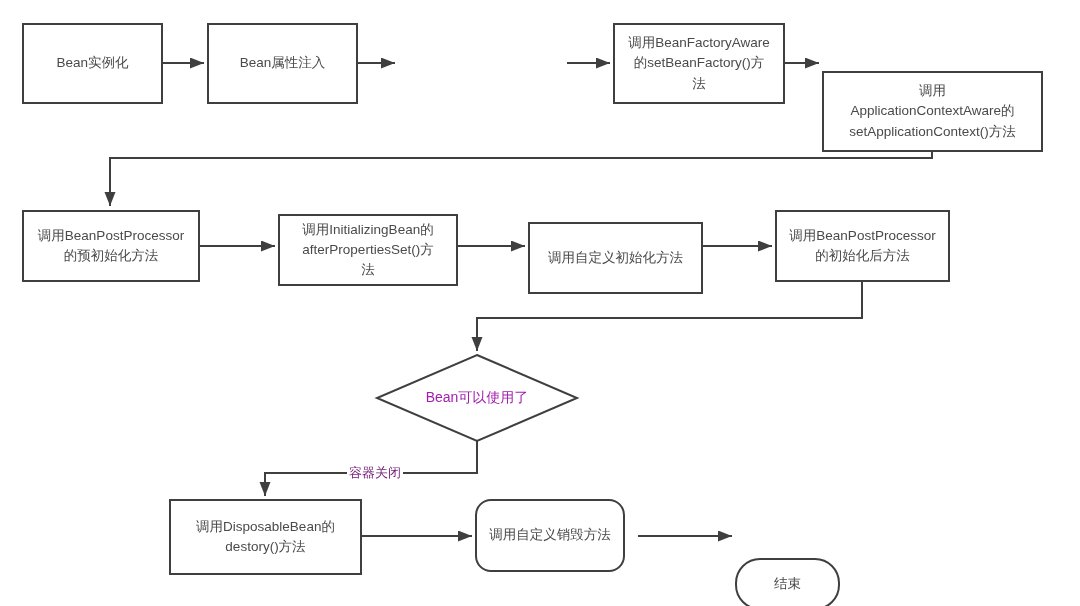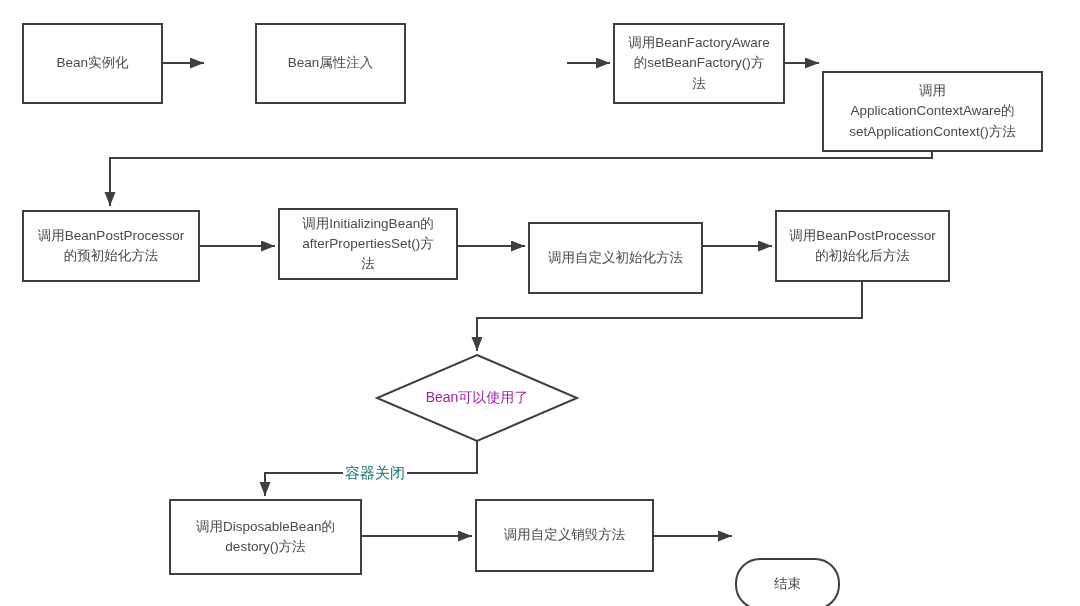--- a/index.html
+++ b/index.html
@@ -31,21 +31,21 @@
     position:absolute;
     transform:translate(-50%,-50%);
     color:#a21caf; font-size:14px;
     white-space:nowrap;
   }
   .edge-label {
     position:absolute;
     transform:translate(-50%,-50%);
     background:#ffffff;
     padding:0 2px;
-    color:#0f766e; font-size:15px;
+    color:#701a75; font-size:13px;
     white-space:nowrap;
   }
 </style>
 </head>
 <body>
 
 <div class="canvas">
 
   <svg class="edges-layer" width="1080" height="606" viewBox="0 0 1080 606" fill="none" xmlns="http://www.w3.org/2000/svg">
     <defs>
@@ -69,39 +69,39 @@
 
     <path d="M477,441 V473 H265 V496" stroke="#3f3f3f" stroke-width="2" marker-end="url(#arrow)"></path>
 
     <path d="M362,536 H472" stroke="#3f3f3f" stroke-width="2" marker-end="url(#arrow)"></path>
     <path d="M638,536 H732" stroke="#3f3f3f" stroke-width="2" marker-end="url(#arrow)"></path>
 
     <polygon points="477,355 577,398 477,441 377,398" fill="#ffffff" stroke="#3f3f3f" stroke-width="2"></polygon>
   </svg>
 
   <div class="node" style="left:22px; top:23px; width:141px; height:81px;">Bean实例化</div>
-  <div class="node" style="left:207px; top:23px; width:151px; height:81px;margin-left:48px;">Bean属性注入</div>
+  <div class="node" style="left:207px; top:23px; width:151px; height:81px;">Bean属性注入</div>
   <div class="node" style="left:613px; top:23px; width:172px; height:81px;">调用BeanFactoryAware
 的setBeanFactory()方
 法</div>
   <div class="node" style="left:822px; top:23px; width:221px; height:81px;margin-top:48px;">调用
 ApplicationContextAware的
 setApplicationContext()方法</div>
 
   <div class="node" style="left:22px; top:210px; width:178px; height:72px;">调用BeanPostProcessor
 的预初始化方法</div>
-  <div class="node" style="left:278px; top:208px; width:180px; height:72px;">调用InitializingBean的
+  <div class="node" style="left:278px; top:214px; width:180px; height:72px;">调用InitializingBean的
 afterPropertiesSet()方
 法</div>
   <div class="node" style="left:528px; top:210px; width:175px; height:72px;margin-top:12px;">调用自定义初始化方法</div>
   <div class="node" style="left:775px; top:210px; width:175px; height:72px;">调用BeanPostProcessor
 的初始化后方法</div>
 
   <div class="diamond-label" style="left:477px; top:398px;">Bean可以使用了</div>
 
   <div class="edge-label" style="left:375px; top:473px;">容器关闭</div>
 
   <div class="node" style="left:169px; top:499px; width:193px; height:76px;">调用DisposableBean的
 destory()方法</div>
-  <div class="node" style="left:475px; top:499px; width:179px; height:73px;">调用自定义销毁方法</div>
+  <div class="node" style="left:475px; top:499px; width:150px; height:73px;border-radius:16px;">调用自定义销毁方法</div>
   <div class="node node--end" style="left:735px; top:510px; width:105px; height:52px;margin-top:48px;">结束</div>
 
 </div>
 
 </body></html>

